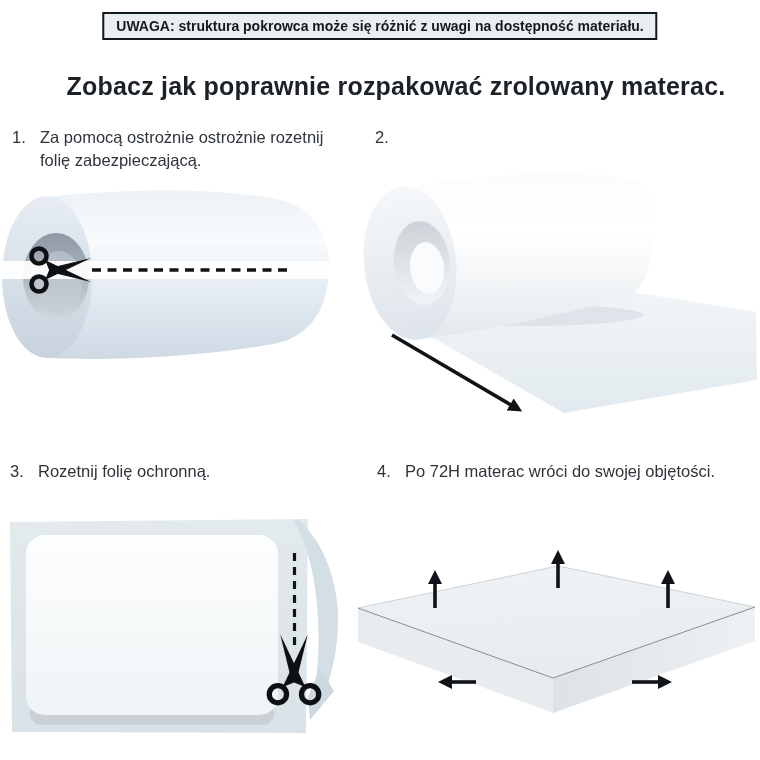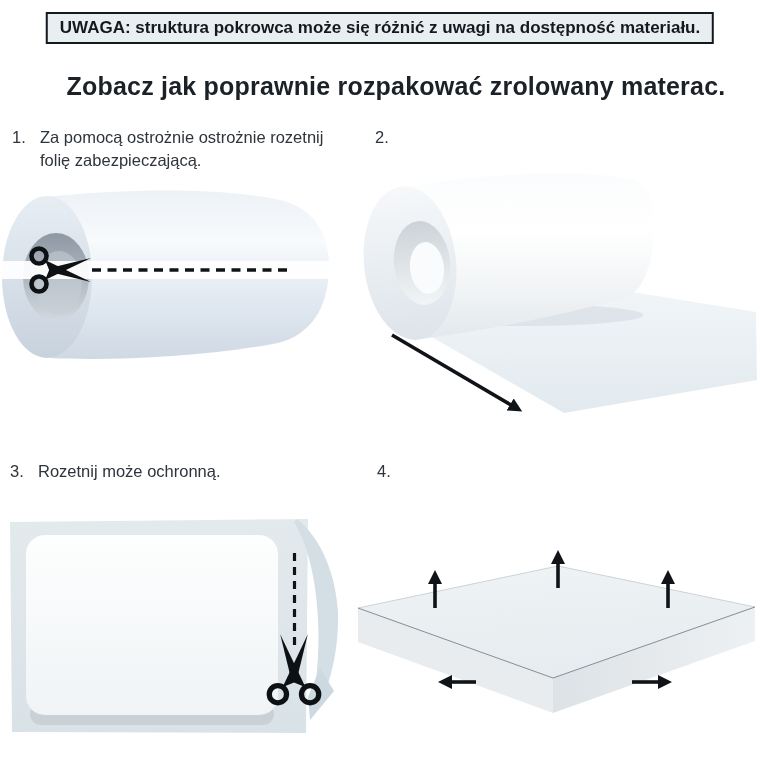--- a/index.html
+++ b/index.html
@@ -5,21 +5,21 @@
   html,body{margin:0;padding:0}
   body{
     width:760px;height:760px;position:relative;overflow:hidden;background:#ffffff;
     font-family:"Liberation Sans","DejaVu Sans",sans-serif;
   }
   .banner{
     position:absolute;top:12px;left:50%;transform:translateX(-50%);
     background:var(--banner-bg,#e9eef1);
     border:2px solid var(--banner-border,#14191f);
     padding:4px 12px;white-space:nowrap;
-    font-weight:700;font-size:17px;color:var(--banner-text,#14191f);
+    font-weight:700;font-size:14px;color:var(--banner-text,#14191f);
   }
   .title{
     position:absolute;top:56px;left:0;width:760px;margin:16px;text-align:center;
     font-size:25px;font-weight:700;color:var(--title-text,#1b2127);letter-spacing:.2px;
   }
   .step{position:absolute;display:flex;align-items:flex-start;
     font-size:16.5px;line-height:23px;color:var(--step-text,#2e343b);}
   .step .num{flex:0 0 28px}
   #step1{left:12px;top:126px;width:335px}
   #step1 .txt{max-width:296px}
@@ -110,25 +110,26 @@
   <span class="num">1.</span>
   <span class="txt">Za pomocą ostrożnie ostrożnie rozetnij folię zabezpieczającą.</span>
 </div>
 
 <div class="step" id="step2">
   <span class="num">2.</span>
 </div>
 
 <div class="step" id="step3">
   <span class="num">3.</span>
-  <span class="txt">Rozetnij może ochronną.</span>
+  <span class="txt">Rozetnij folię ochronną.</span>
 </div>
 
 <div class="step" id="step4">
   <span class="num">4.</span>
+  <span class="txt">Po 72H materac wróci do swojej objętości.</span>
 </div>
 
 <svg id="illus1" class="illus" width="345" height="205" viewBox="0 0 345 205">
   <g>
     <path d="M46,12 C130,3 225,3 280,15 C312,22 330,48 329,84 C328,124 310,150 278,158
              C205,172 110,176 50,173 L46,12 Z" fill="url(#gRollBody1)"></path>
     <ellipse cx="47" cy="92" rx="45" ry="81" fill="url(#gRollFace1)"></ellipse>
     <ellipse cx="56" cy="92" rx="33" ry="44" fill="url(#gHole1)"></ellipse>
     <ellipse cx="59" cy="98" rx="23" ry="32" fill="#c6cdd5" opacity="0.55"></ellipse>
   </g>

